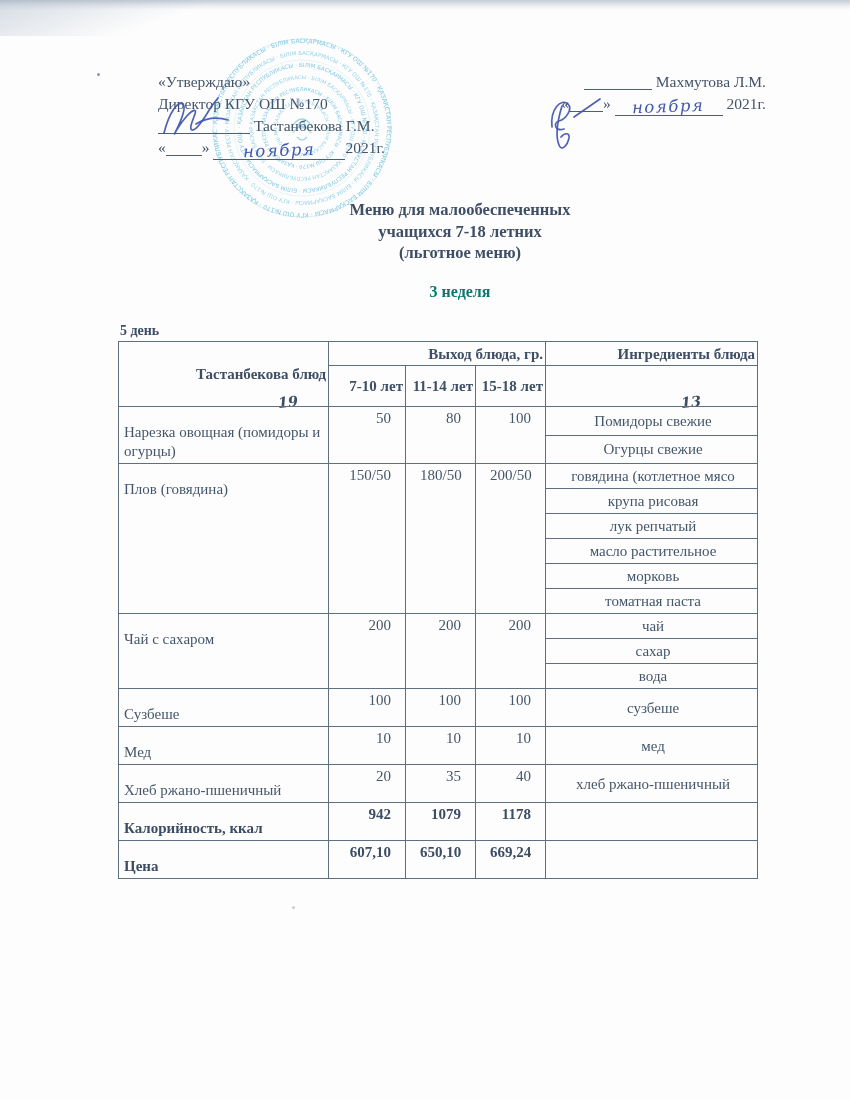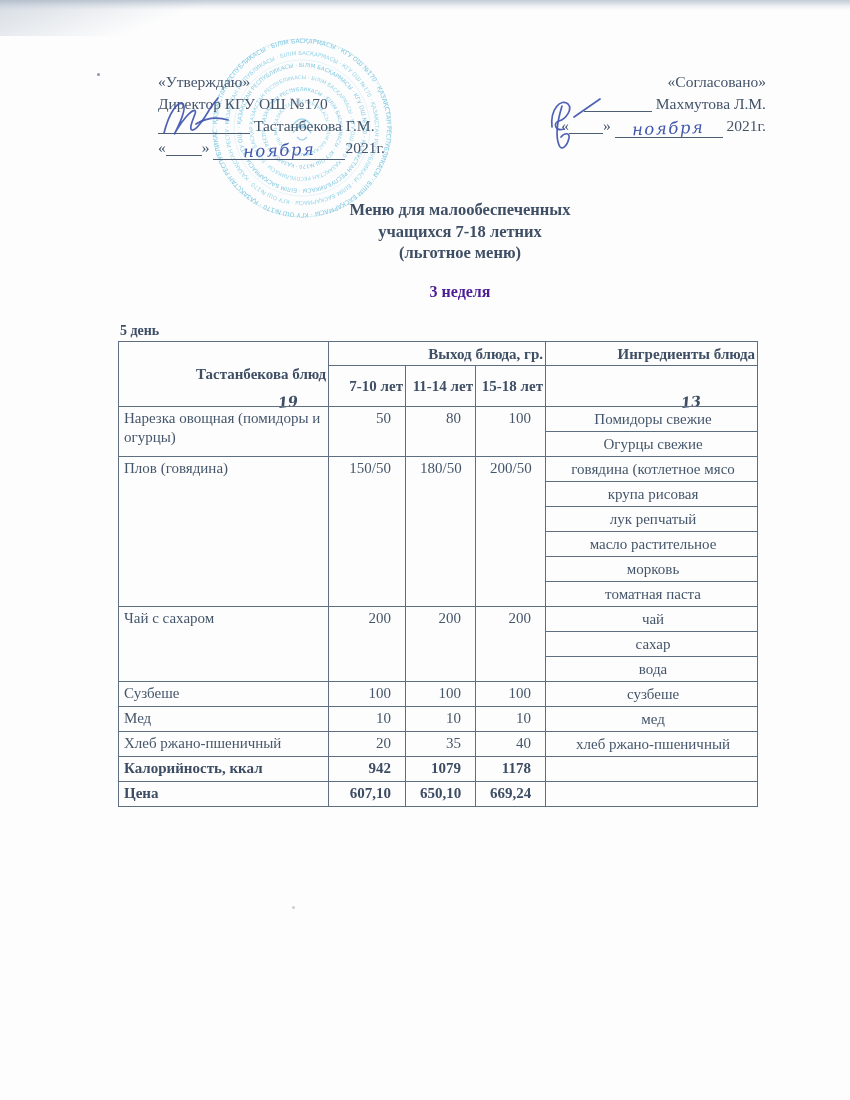--- a/index.html
+++ b/index.html
@@ -27,30 +27,30 @@
   .hand.day{font-size:14.5px;display:inline-block;transform:rotate(-6deg);}
   .hand.month{font-size:16.5px;letter-spacing:1.5px;display:inline-block;transform:rotate(-2deg);}
   .sig{position:absolute;z-index:3;}
   .sig path{fill:none;stroke:#4055ac;stroke-width:1.7;stroke-linecap:round;opacity:.92;}
   .sig-left{left:-2px;top:22px;}
   .sig-right{right:160px;top:20px;}
   
   .title{position:absolute;left:140px;right:70px;top:199px;text-align:center;
     font-weight:bold;font-size:16.5px;line-height:21.5px;color:#3e4e64;z-index:2;}
   .week{position:absolute;left:140px;right:70px;top:283px;text-align:center;
-    font-weight:bold;font-size:16px;color:#4c1d95;z-index:2;}
+    font-weight:bold;font-size:16px;color:#0f766e;z-index:2;}
   .day{position:absolute;left:120px;top:323px;font-weight:bold;font-size:14px;color:#3e4e64;z-index:2;}
   
   table.menu{position:absolute;left:118px;top:341px;width:639px;border-collapse:collapse;
     font-size:15px;z-index:2;table-layout:fixed;color:#45566b;}
   table.menu th,table.menu td{border:1.5px solid #5f6f82;}
   table.menu th{font-weight:bold;text-align:right;vertical-align:middle;padding:1px 2px;line-height:18px;color:#3e4e64;}
   th.grp{height:21px;}
   tr.agerow th{height:38px;}
-  td.name{vertical-align:top;text-align:left;padding:2px 4px 2px 5px;line-height:19px;}
+  td.name{vertical-align:top;text-align:left;padding:16px 4px 2px 5px;line-height:19px;}
   td.val{vertical-align:top;text-align:right;padding:2px 14px;line-height:19px;margin-left:48px;}
   td.ing{vertical-align:middle;text-align:center;padding:2px 4px 2px 7px;height:20px;line-height:18px;}
   td.bold{font-weight:bold;color:#3c4c62;}
 </style>
 </head>
 <body>
 
 <div class="page">
 
   <div class="scan-top"></div>
@@ -96,21 +96,20 @@
       <span>«</span><span class="uline w36"><span class="hand day">19</span></span><span>»</span>
       <span class="uline w132"><span class="hand month">ноября</span></span><span>2021г.</span>
     </div>
     <svg class="sig sig-left" width="95" height="52" viewBox="0 0 95 52">
       <path d="M8,40 C13,20 22,7 27,11 C31,15 23,32 19,40 C17,44 22,33 30,24 C36,17 41,15 39,21 C36,29 33,36 36,37 C40,38 48,26 55,14 L62,5"></path>
       <path d="M40,31 Q55,22 72,27"></path>
     </svg>
   </div>
 
   <div class="hdr agree" style="position:absolute;">
-    <div>«Согласовано»</div>
     <div>
       <span class="uline w68"></span>
       <span>Махмутова Л.М.</span>
     </div>
     <div>
       <span>«</span><span class="uline w34"><span class="hand day">13</span></span><span>»</span>
       <span class="uline w108"><span class="hand month">ноября</span></span> <span>2021г.</span>
     </div>
     <svg class="sig sig-right" width="72" height="62" viewBox="0 0 72 62">
       <path d="M18,36 C16,18 27,7 34,13 C39,18 32,28 25,30 C18,32 22,41 30,38"></path>

